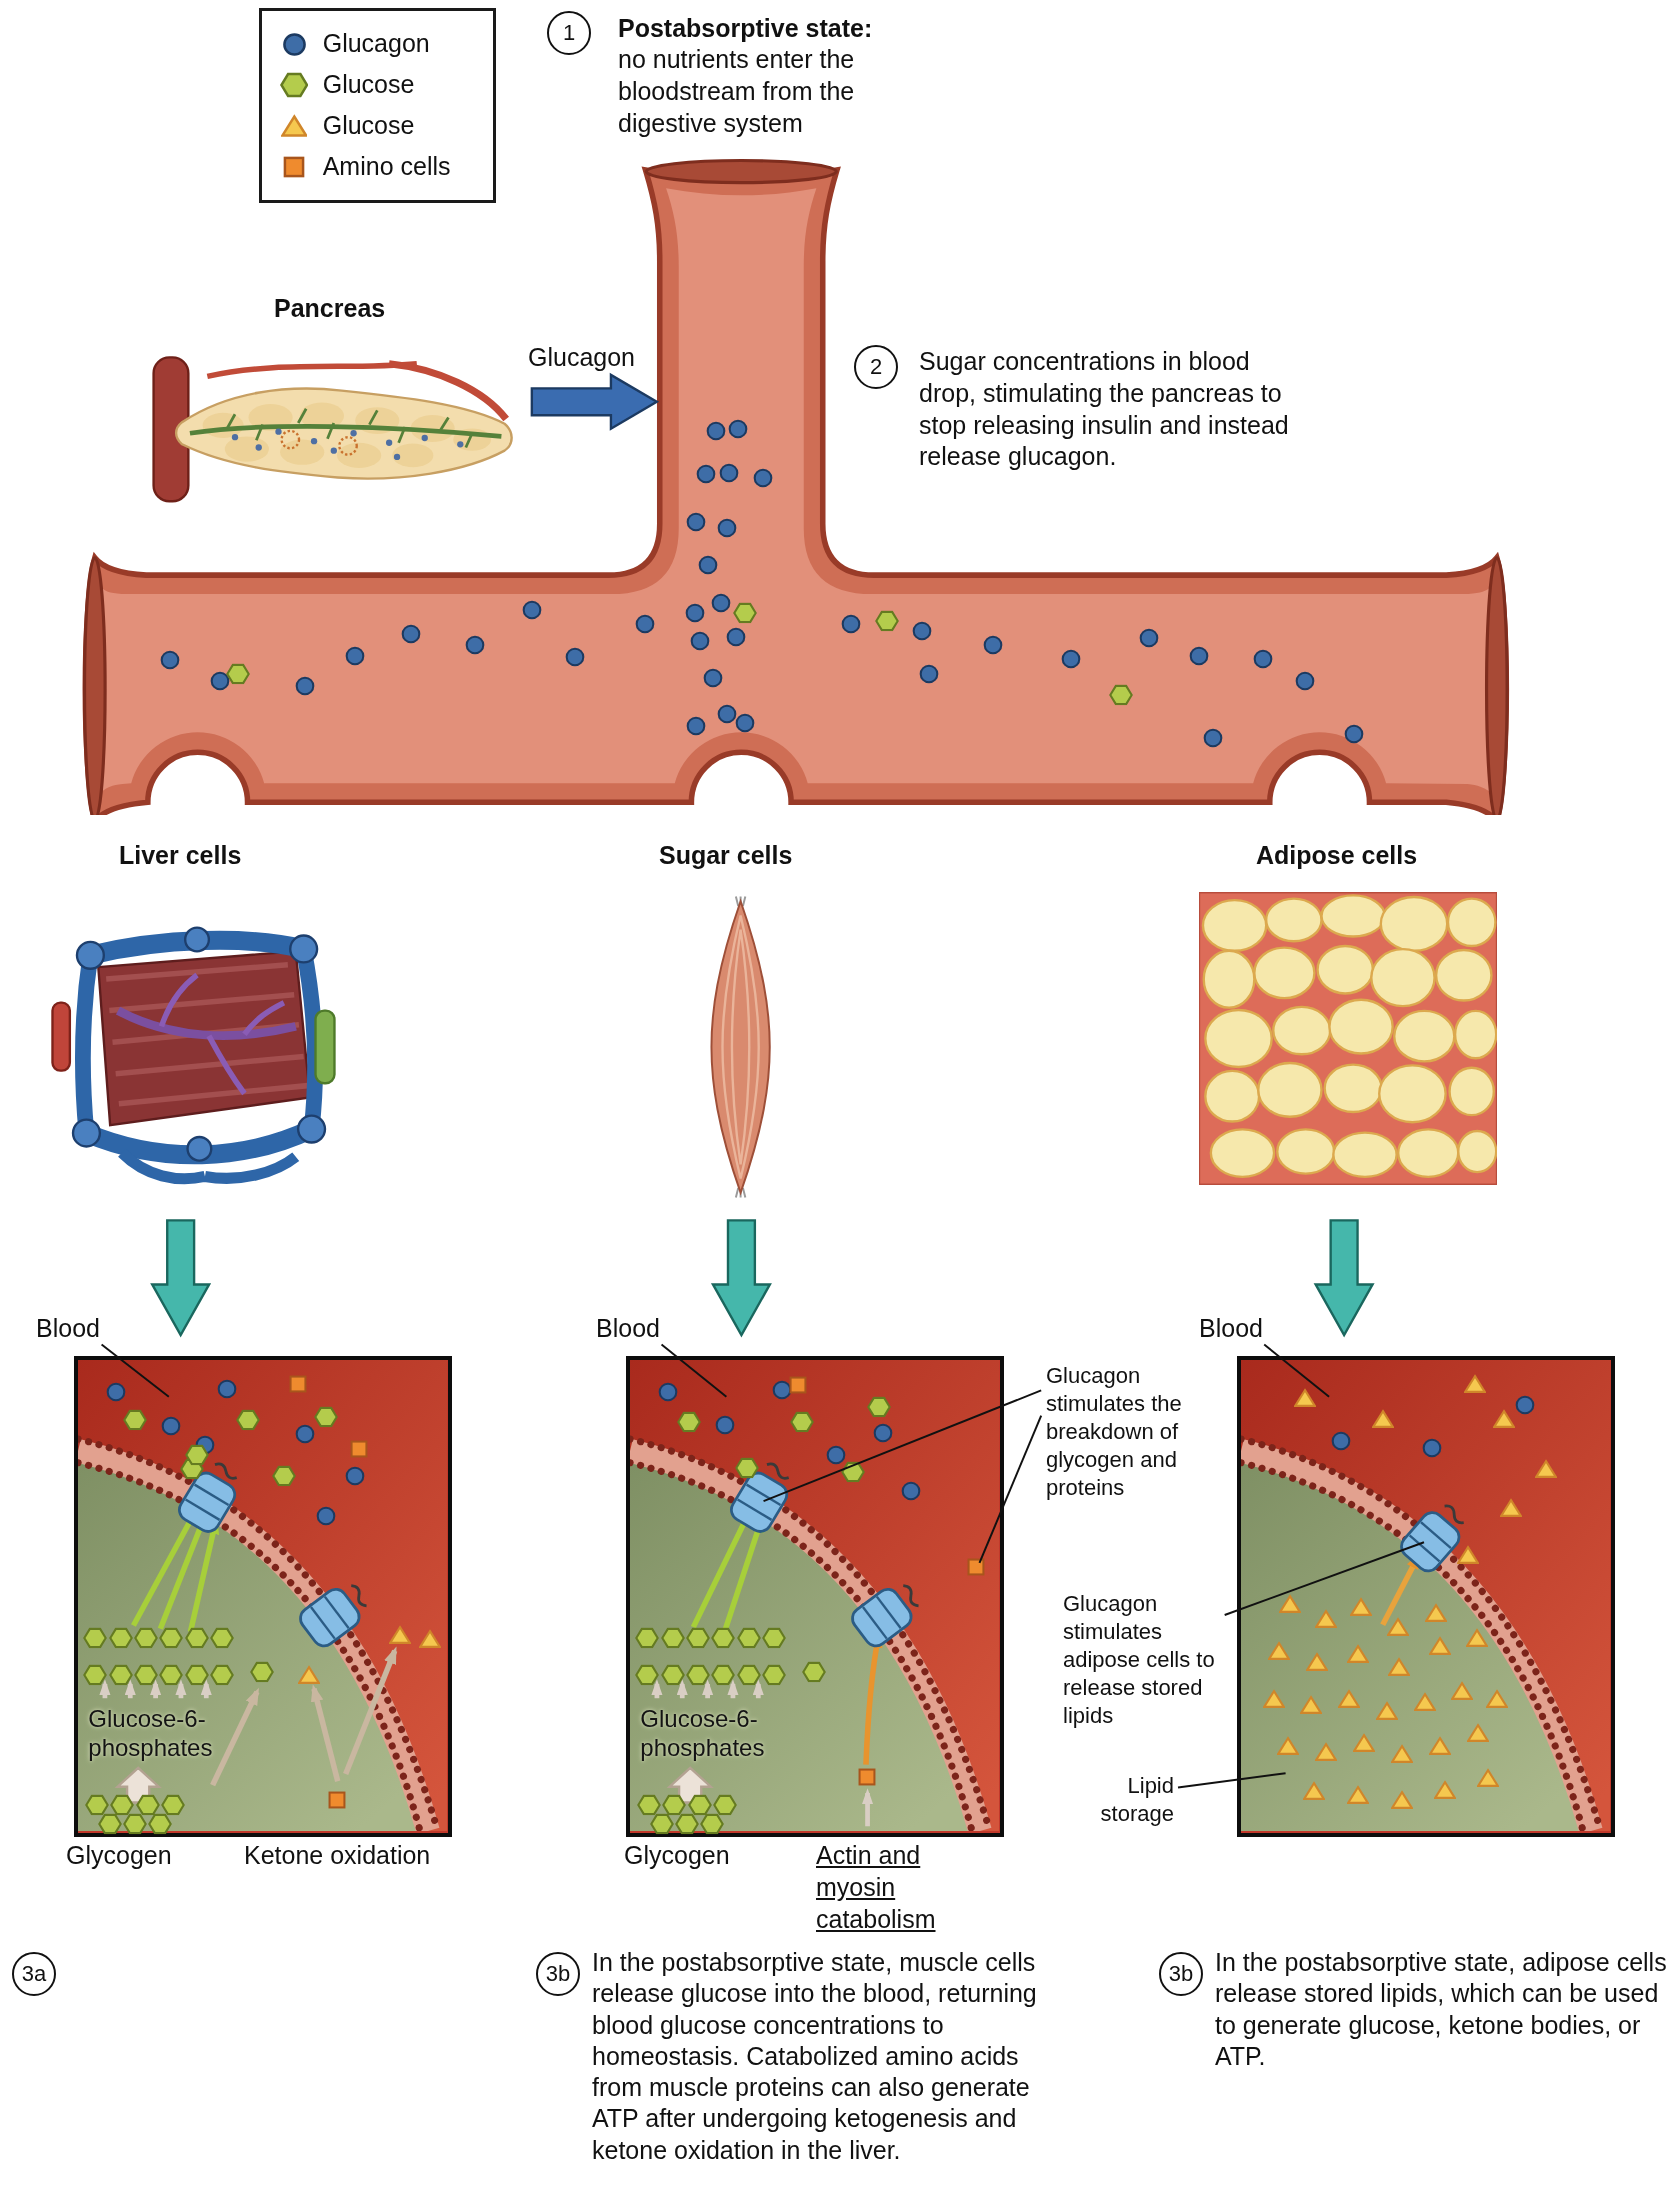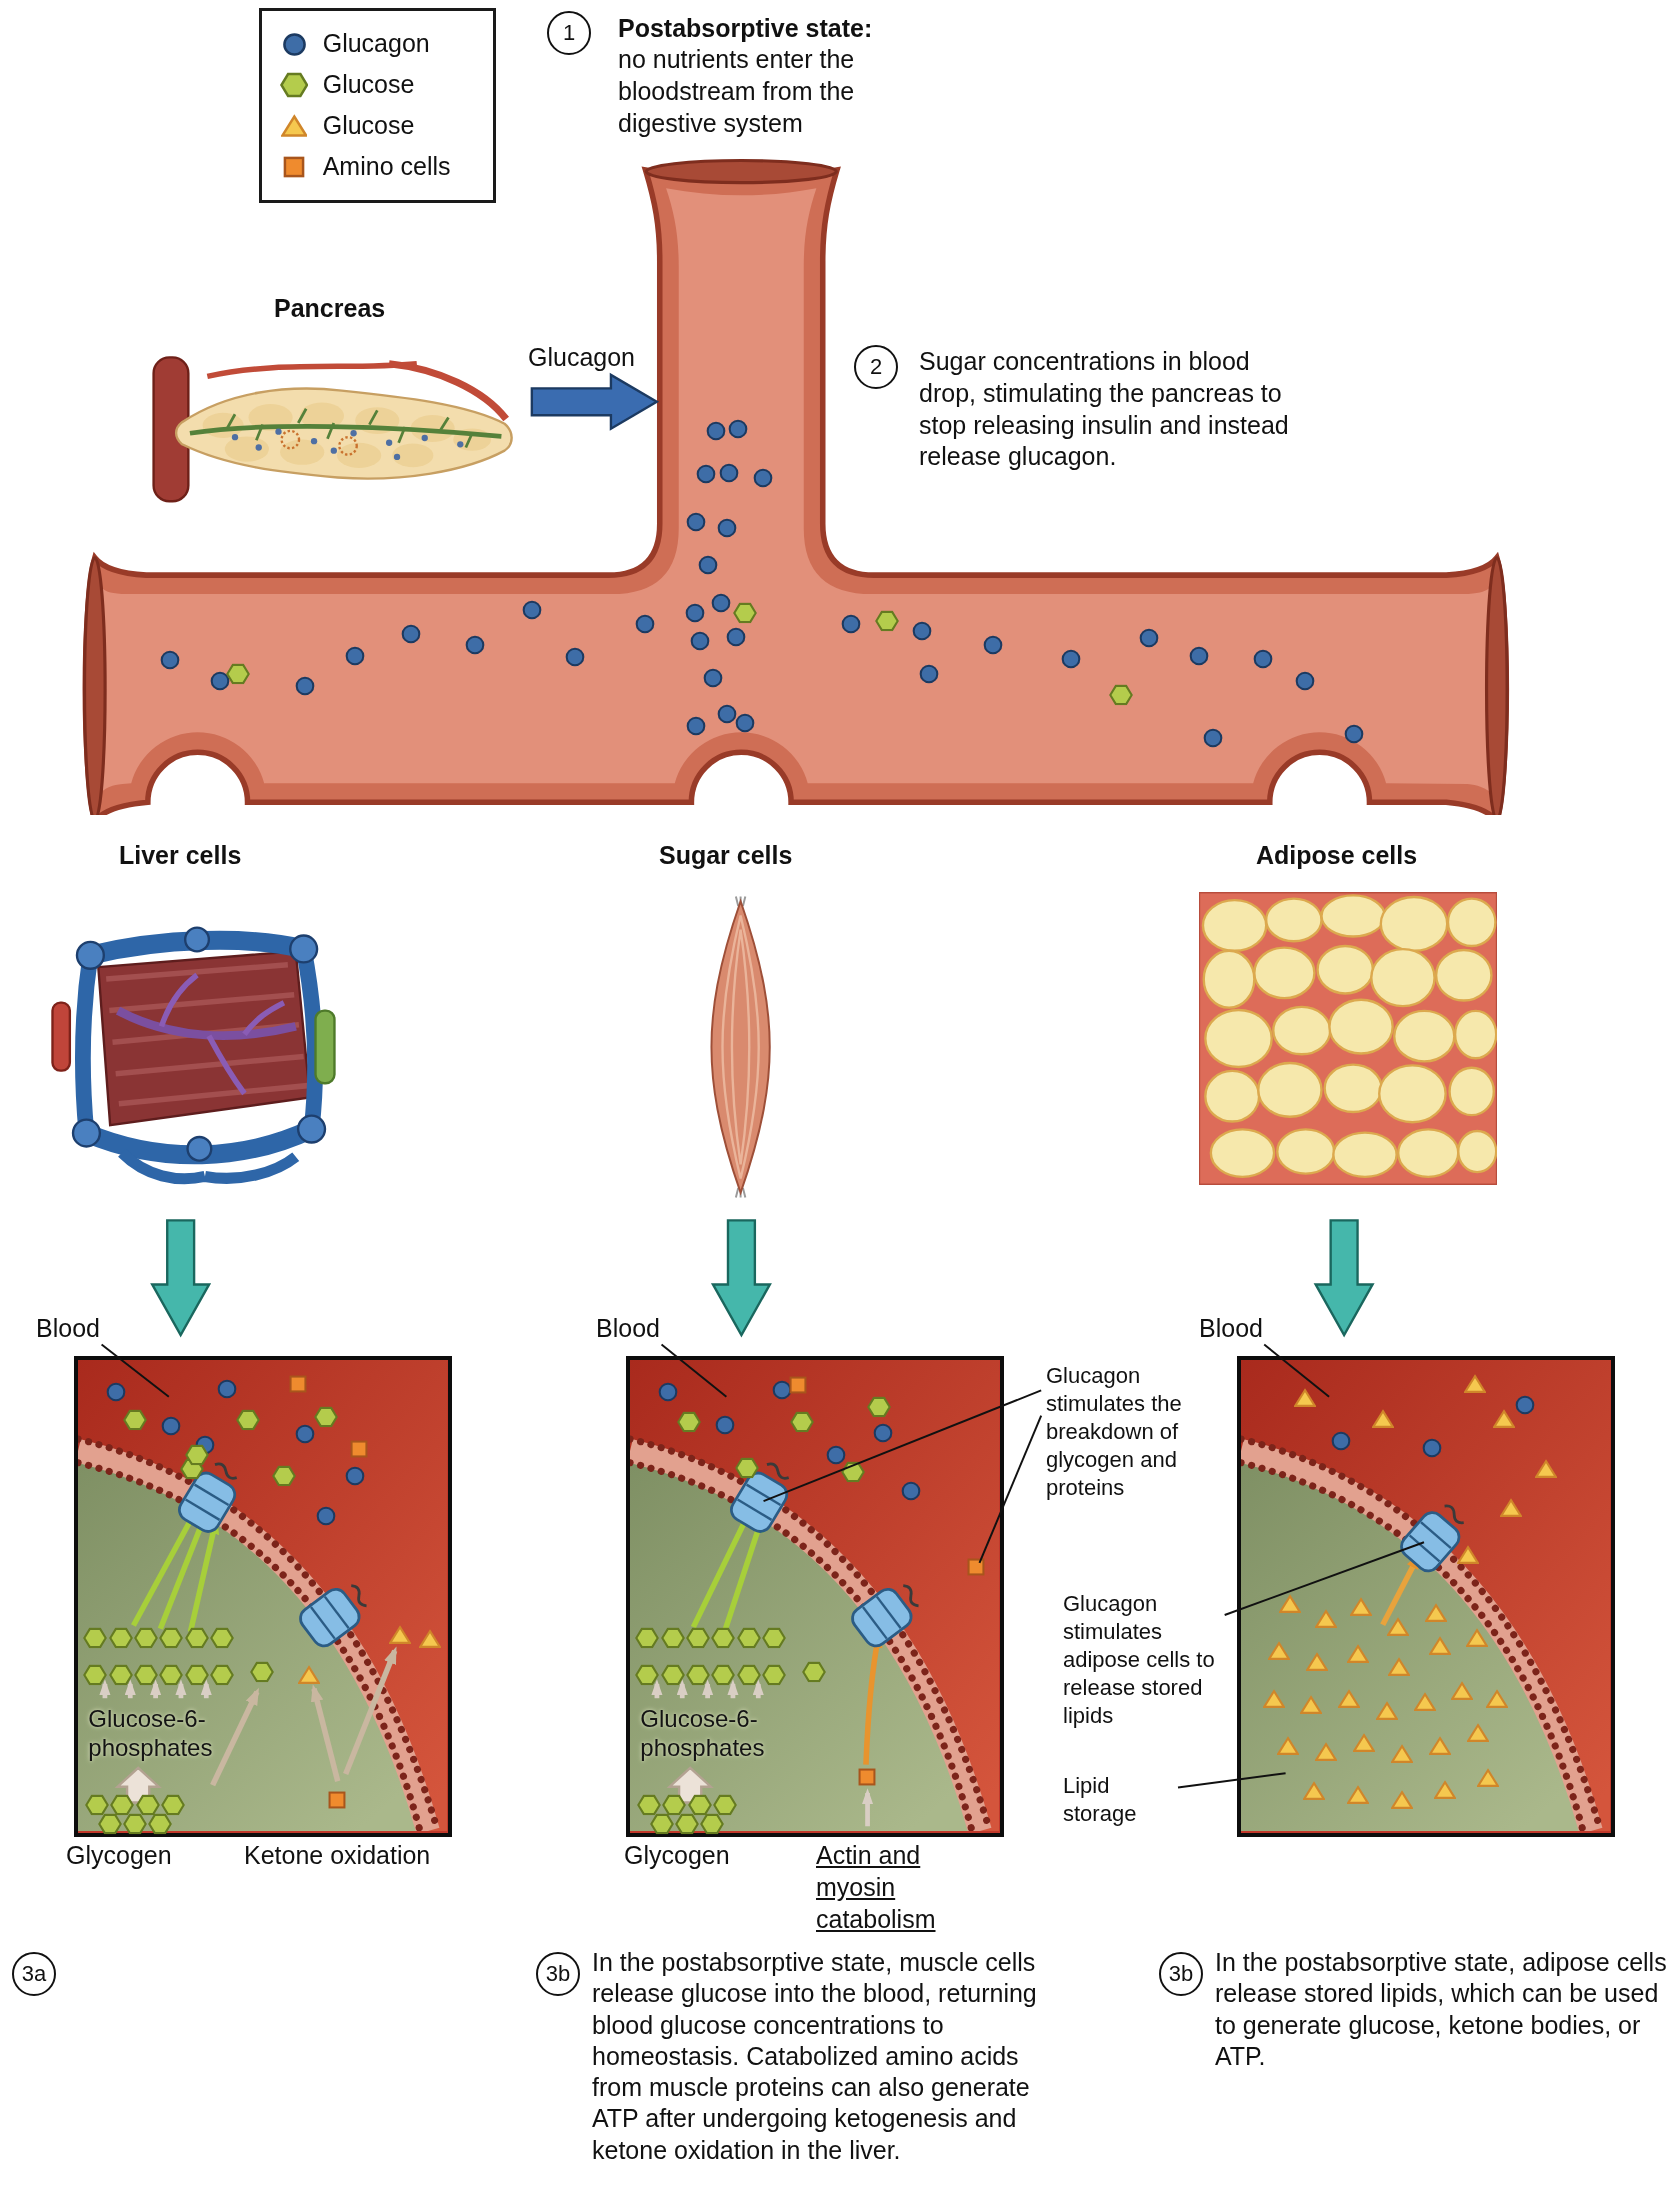--- a/index.html
+++ b/index.html
@@ -1051,21 +1051,21 @@
         <span class="mol" style="left: 247px; top: 418px;">
           <svg width="22" height="20" viewBox="0 0 28 25">
             <polygon points="14,2.5 26.5,22.5 1.5,22.5" fill="#f5c84f" stroke="#d0862a" stroke-width="2.6"></polygon>
           </svg>
         </span>
       </div>
   </div>
 
   <div class="abs sidelabel" style="left:1046px;top:1362px;width:196px;">Glucagon stimulates the breakdown of glycogen and proteins</div>
   <div class="abs sidelabel" style="left:1063px;top:1590px;width:170px;">Glucagon stimulates adipose cells to release stored lipids</div>
-  <div class="abs sidelabel" style="left:1063px;top:1772px;width:111px;">Lipid storage</div>
+  <div class="abs sidelabel" style="left:1063px;top:1772px;width:111px;text-align:right;">Lipid storage</div>
 
   <div class="abs big" style="left:66px;top:1840px;">Glycogen</div>
   <div class="abs big" style="left:244px;top:1840px;">Ketone oxidation</div>
   <div class="abs big" style="left:624px;top:1840px;">Glycogen</div>
   <div class="abs big" style="left:816px;top:1840px;width:166px;text-decoration:underline;">Actin and myosin catabolism</div>
 
   <div class="numcirc" style="left:12px;top:1952px;">
     <span>3a</span>
   </div>
 

